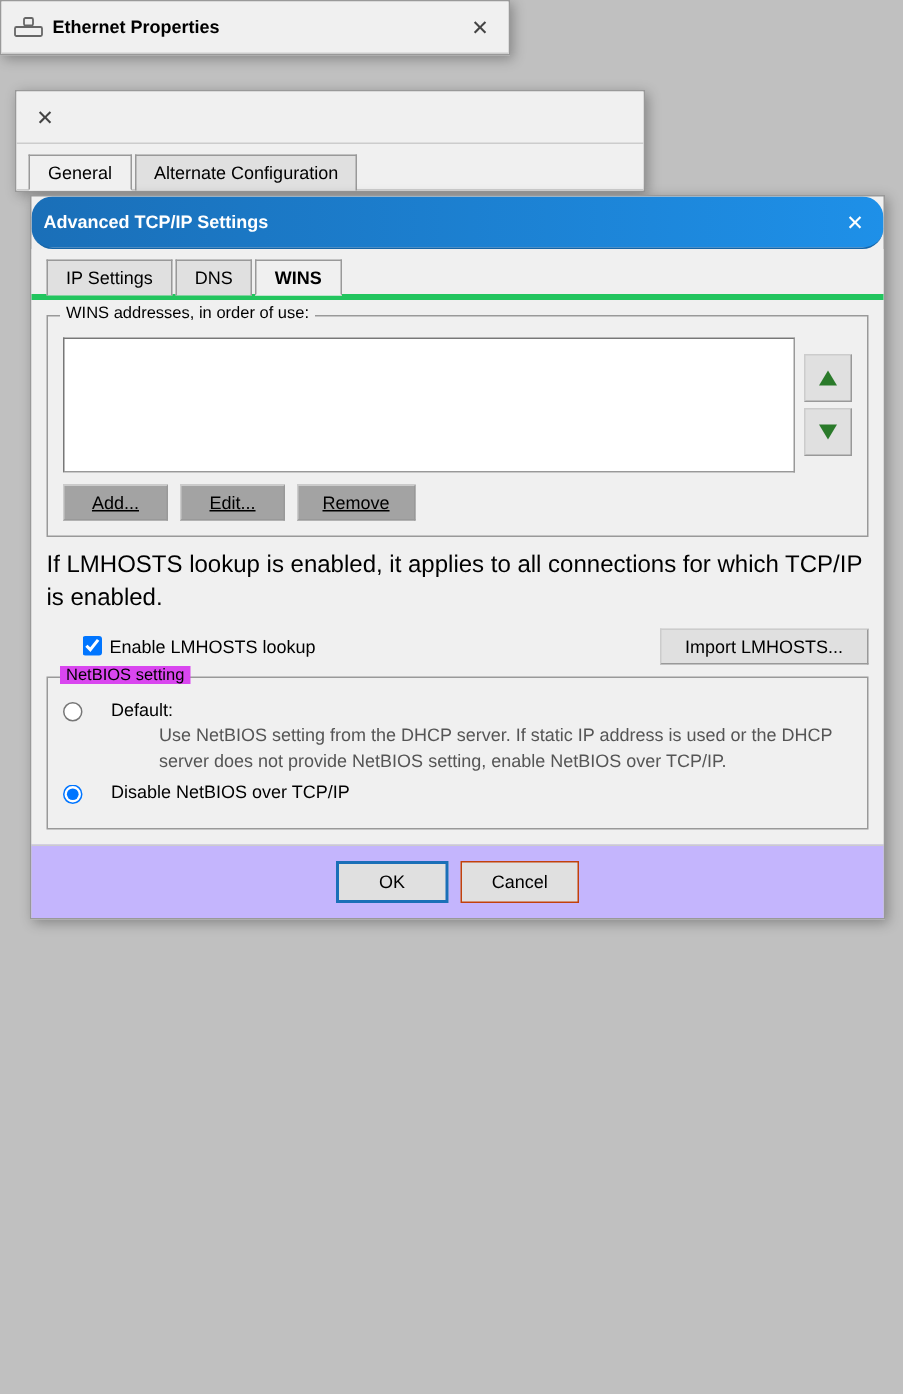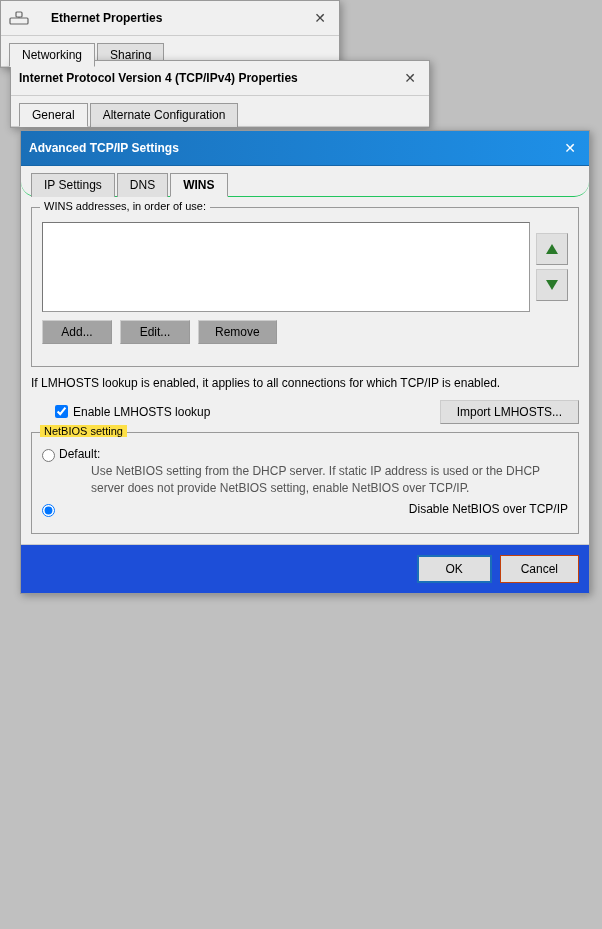--- a/index.html
+++ b/index.html
@@ -27,21 +27,21 @@
       justify-content: space-between;
       padding: 6px 8px;
       background: #f0f0f0;
       border-bottom: 1px solid #ccc;
       user-select: none;
     }
 
     .window-titlebar .title-left {
       display: flex;
       align-items: center;
-      gap: 22px;
+      gap: 6px;
       font-size: 12px;
       font-weight: 600;
       color: #000;
     }
 
     .close-btn {
       width: 22px;
       height: 22px;
       background: none;
       border: none;
@@ -101,40 +101,42 @@
     
     .win-advanced {
       top: 130px;
       left: 20px;
       width: 570px;
     }
 
     .win-advanced .window-titlebar {
       background: linear-gradient(to right, #1a6fb8, #1e90e8);
       border-bottom: 1px solid #1565a8;
+      border-radius: 14px;
     }
     .win-advanced .window-titlebar .title-left {
       color: white;
     }
     .win-advanced .close-btn {
       color: white;
     }
 
     
     .content {
       padding: 10px;
       background: #f0f0f0;
     }
 
     
     .wins-section {
       border: 1px solid #999;
-      padding: 8px 10px 22px;
+      padding: 8px 10px 10px;
       margin-bottom: 8px;
       position: relative;
+      text-decoration: underline;
     }
     .wins-section-legend {
       position: absolute;
       top: -8px;
       left: 8px;
       background: #f0f0f0;
       padding: 0 4px;
       font-size: 11px;
     }
 
@@ -193,21 +195,21 @@
       min-width: 70px;
     }
 
     .btn-primary {
       background: #e0e0e0;
       min-width: 80px;
     }
 
     
     .info-text {
-      font-size: 12px;
+      font-size: 16px;
       color: #000;
       margin: 8px 0;
       line-height: 1.4;
     }
 
     
     .checkbox-row {
       display: flex;
       align-items: center;
       justify-content: space-between;
@@ -229,51 +231,50 @@
     .netbios-section {
       border: 1px solid #999;
       padding: 8px 10px 10px;
       margin-top: 8px;
       position: relative;
     }
     .netbios-legend {
       position: absolute;
       top: -8px;
       left: 8px;
-      background: #fde047;
+      background: #d946ef;
       padding: 0 4px;
       font-size: 11px;
     }
 
     .radio-option {
       display: flex;
       align-items: flex-start;
       margin: 6px 0;
-      gap: 4px;
-      justify-content: space-between;
+      gap: 19px;
     }
     .radio-option input[type="radio"] {
       margin-top: 2px;
       cursor: pointer;
     }
     .radio-desc {
       font-size: 12px;
       color: #555;
       margin-top: 2px;
       margin-left: 32px;
       line-height: 1.4;
     }
 
     
     .dialog-buttons {
       display: flex;
-      justify-content: flex-end;
+      justify-content: center;
       gap: 8px;
       padding: 10px;
-      background: #1d4ed8;
+      background: #c4b5fd;
       border-top: 1px solid #ccc;
     }
 
     .btn-dialog {
       padding: 5px 20px;
       font-size: 12px;
       background: #e0e0e0;
       border: 1px solid #c2410c;
       cursor: pointer;
       min-width: 75px;
@@ -281,50 +282,42 @@
 
     .btn-dialog-primary {
       border: 2px solid #1a6fb8;
     }
 
     
     .advanced-tab-bar {
       display: flex;
       padding: 6px 10px 0;
       background: #f0f0f0;
-      border-bottom: 1px solid #22c55e;
-      border-radius: 15px;
+      border-bottom: 4px solid #22c55e;
     }
   </style>
 </head>
 <body>
 
 <div class="window win-ethernet">
   <div class="window-titlebar">
     <div class="title-left">
       <svg width="20" height="16" viewBox="0 0 20 16">
         <rect x="1" y="8" width="18" height="6" rx="1" fill="none" stroke="#666" stroke-width="1.2"></rect>
         <rect x="7" y="2" width="6" height="5" rx="1" fill="none" stroke="#666" stroke-width="1.2"></rect>
         <line x1="10" y1="7" x2="10" y2="8" stroke="#666" stroke-width="1.2"></line>
       </svg>
       <span>Ethernet Properties</span>
     </div>
     <button class="close-btn">✕</button>
   </div>
-  <div class="tab-bar">
-    <div class="tab active">Networking</div>
-    <div class="tab">Sharing</div>
-  </div>
 </div>
 
 <div class="window win-tcpipv4">
   <div class="window-titlebar">
-    <div class="title-left">
-      <span>Internet Protocol Version 4 (TCP/IPv4) Properties</span>
-    </div>
     <button class="close-btn">✕</button>
   </div>
   <div class="tab-bar">
     <div class="tab active">General</div>
     <div class="tab">Alternate Configuration</div>
   </div>
 </div>
 
 <div class="window win-advanced">
   <div class="window-titlebar">

